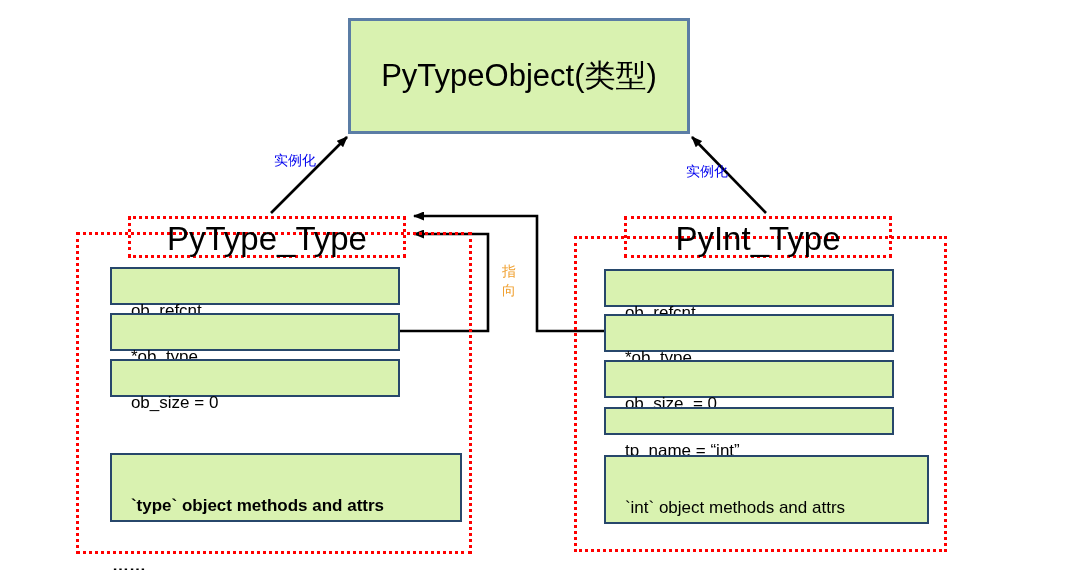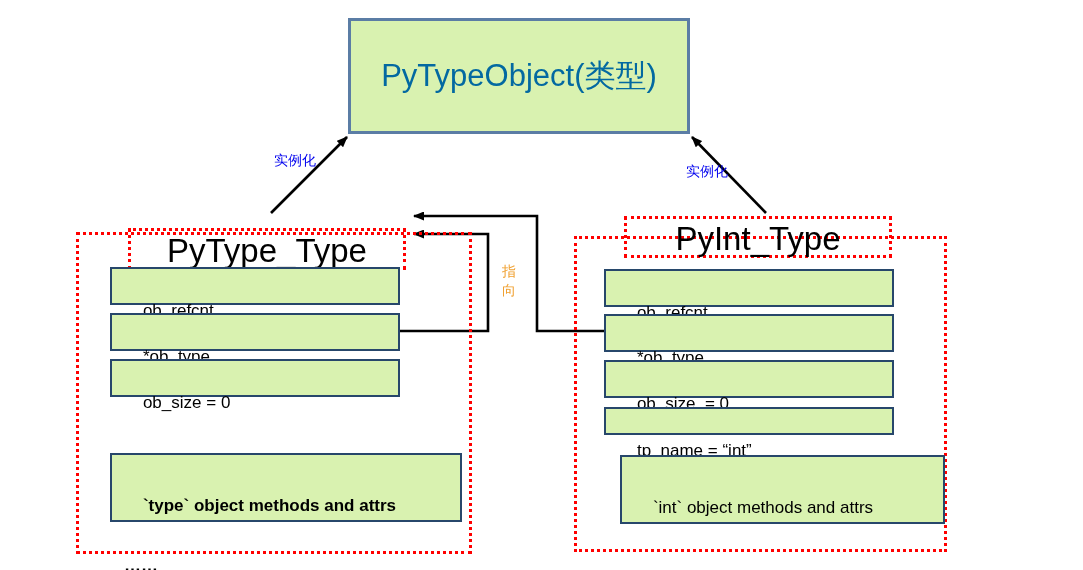--- a/index.html
+++ b/index.html
@@ -32,21 +32,21 @@
     height: 116px;
     background: #d9f2b0;
     border: 3px solid #5b7da5;
     box-sizing: border-box;
     display: flex;
     align-items: center;
     justify-content: center;
   }
   .root-box .root-label {
     font-size: 31px;
-    color: #0369a1;
+    color: #000000;
     letter-spacing: 0px;
     white-space: nowrap;
   }
   
   .group-box {
     position: absolute;
     border: 3px dotted #ff0000;
     box-sizing: border-box;
     background: transparent;
   }
@@ -56,36 +56,36 @@
   
   .title-chip {
     position: absolute;
     border: 3px dotted #ff0000;
     box-sizing: border-box;
     background: transparent;
     display: flex;
     align-items: center;
     justify-content: center;
   }
-  #title-left  { left: 128px; top: 216px; width: 278px; height: 42px; margin-top: 12px; }
+  #title-left  { left: 128px; top: 216px; width: 278px; height: 42px; }
   #title-right { left: 624px; top: 216px; width: 268px; height: 42px; justify-content: center; }
   .title-chip .title-text {
     font-size: 33px;
     color: #000000;
     white-space: nowrap;
     position: relative;
     top: 2px;
   }
   
   .field {
     position: absolute;
     background: #d9f2b0;
     border: 2px solid #27476b;
     box-sizing: border-box;
-    padding: 3px 6px 0 12px;
+    padding: 3px 6px 0 0;
     font-size: 17px;
     color: #000000;
     line-height: 26px;
     white-space: pre;
   }
   .field.tall { line-height: 30px; padding-top: 6px; }
   .field .l2 { display: block; }
 
   
   .anno {
@@ -166,21 +166,21 @@
   </div>
 
   <div class="field" style="left:604px; top:360px; width:290px; height:38px;">
     <span>ob_size  = 0</span>
   </div>
 
   <div class="field" style="left:604px; top:407px; width:290px; height:28px;">
     <span>tp_name = “int”</span>
   </div>
 
-  <div class="field tall" style="left:604px; top:455px; width:325px; height:69px;margin-left:16px;">
+  <div class="field tall" style="left:604px; top:455px; width:325px; height:69px;">
     <span>`int` object methods and attrs</span>
     <span class="l2">……</span>
   </div>
 
   <div class="anno blue" style="left:274px; top:152px;">实例化</div>
 
   <div class="anno blue" style="left:686px; top:163px;">实例化</div>
 
   <div class="anno orange" style="left:501px; top:262px;">指向</div>
 

